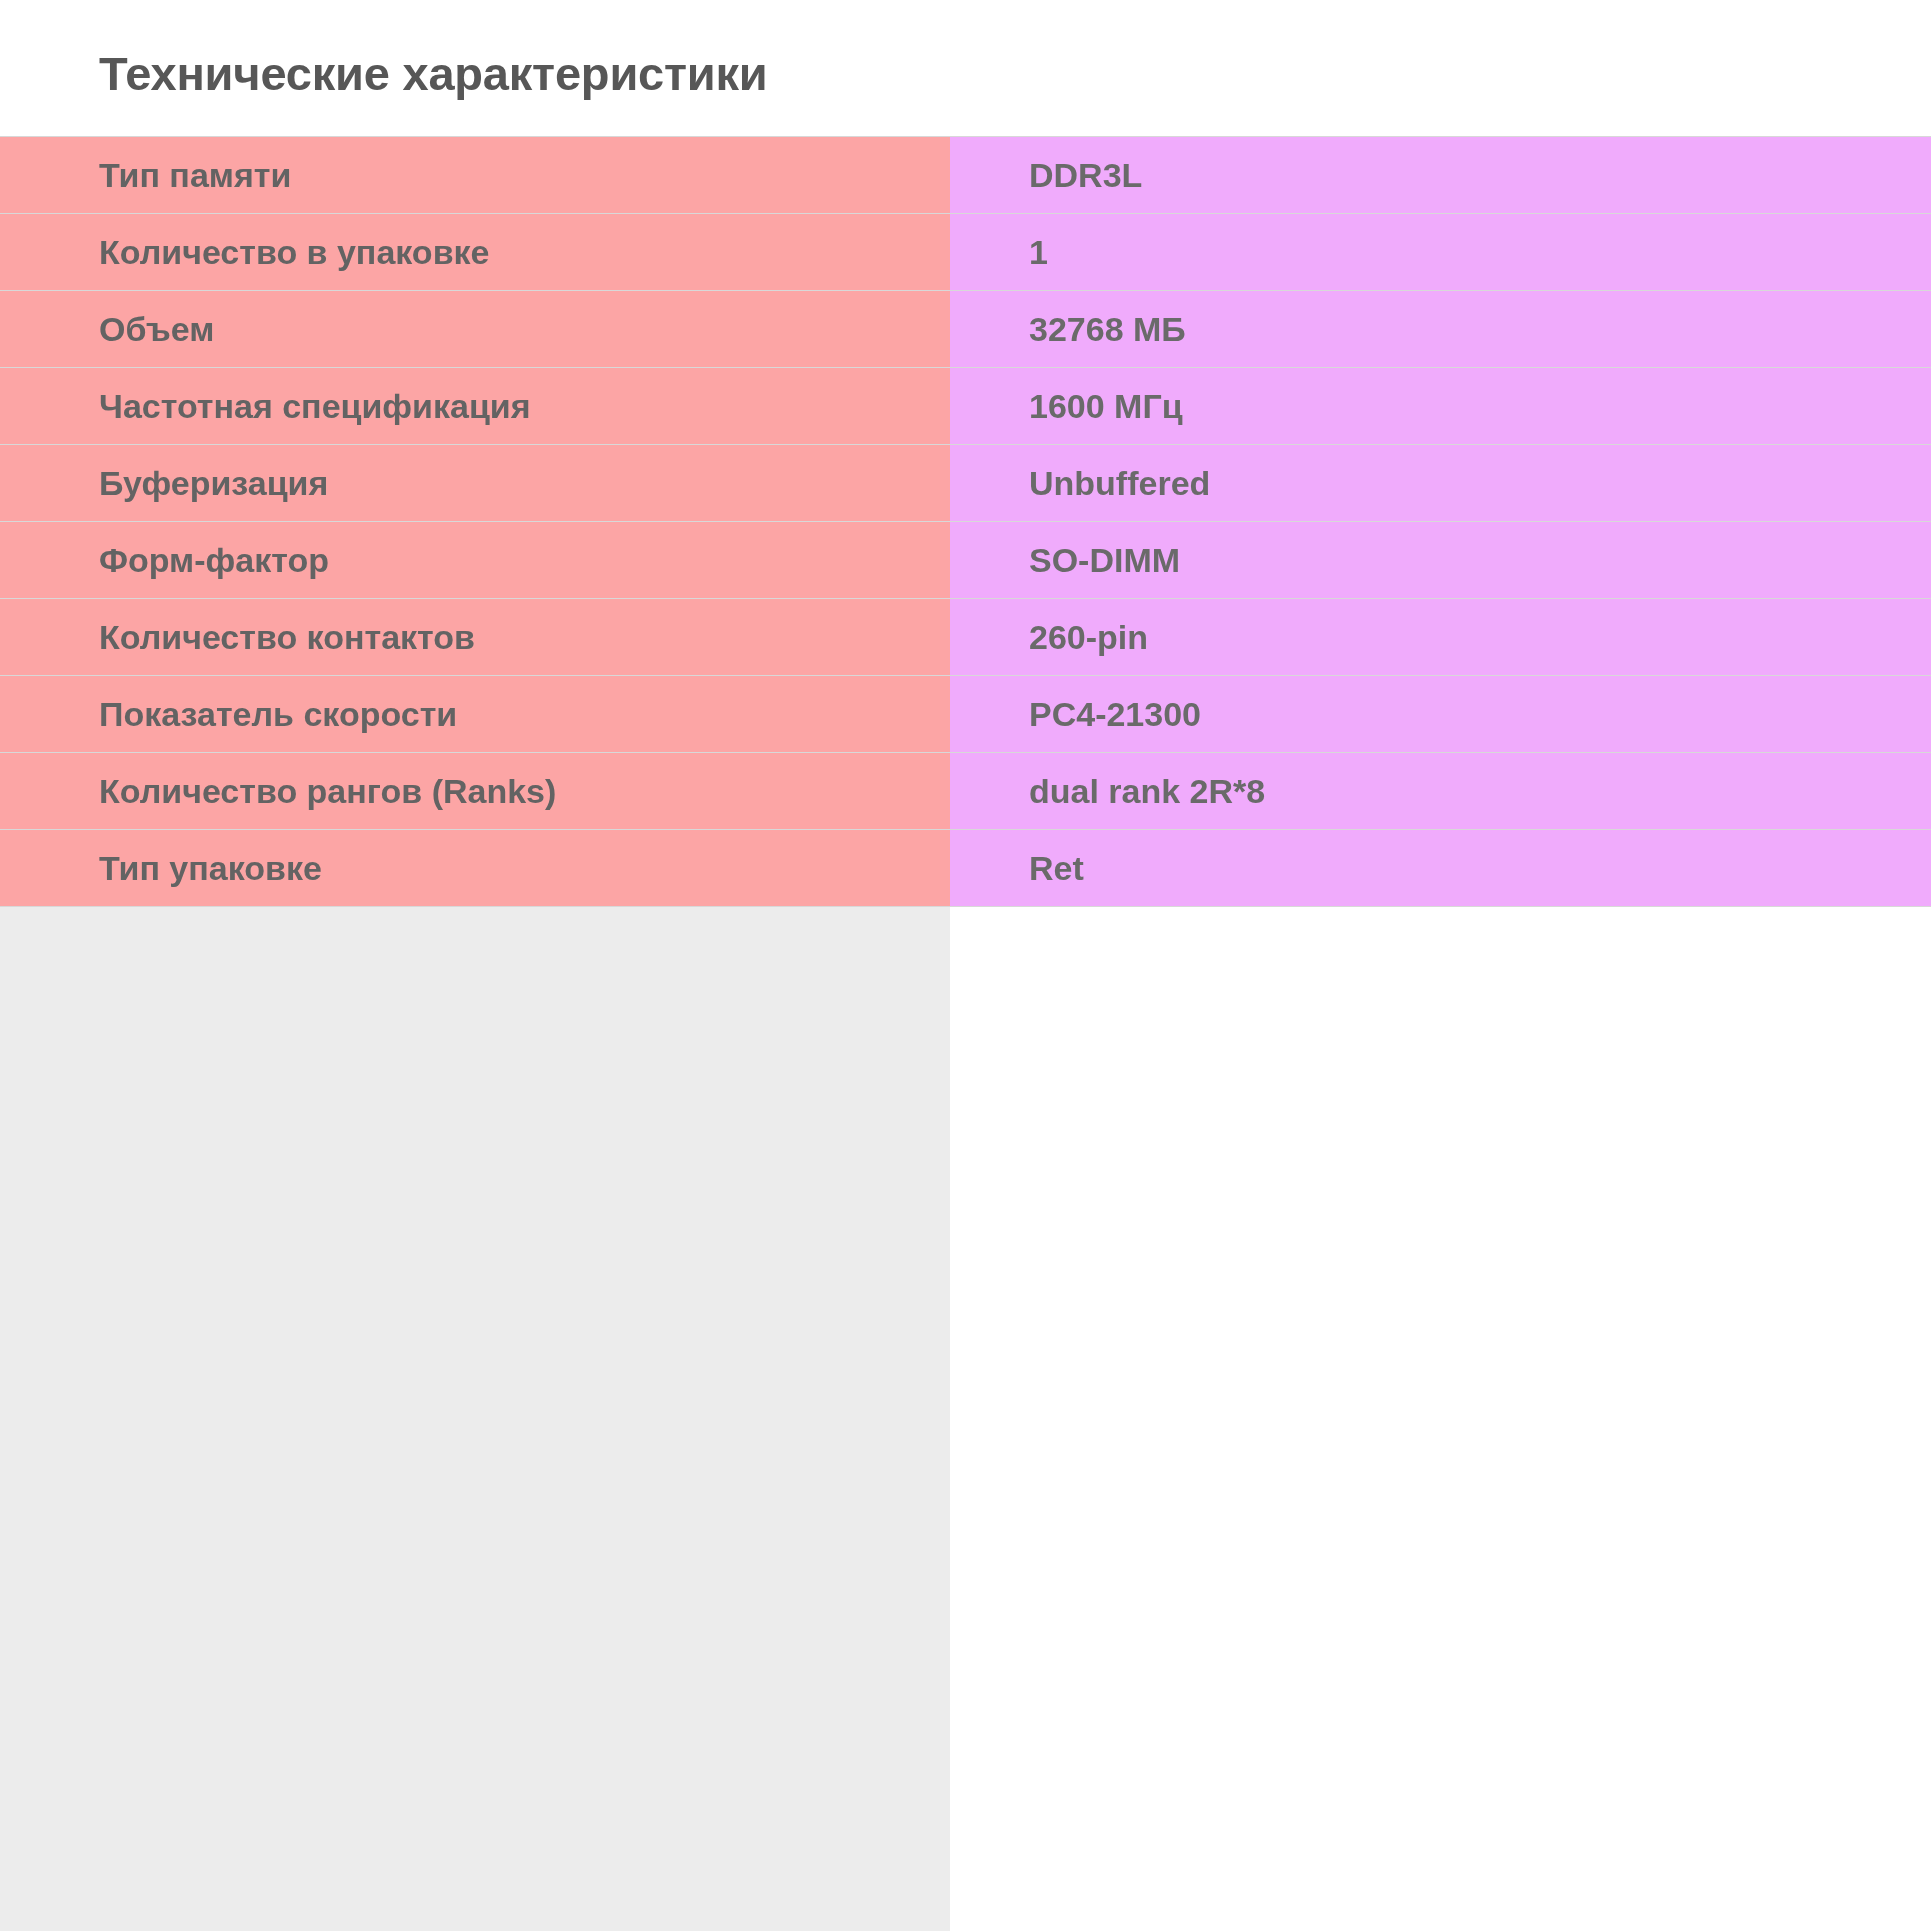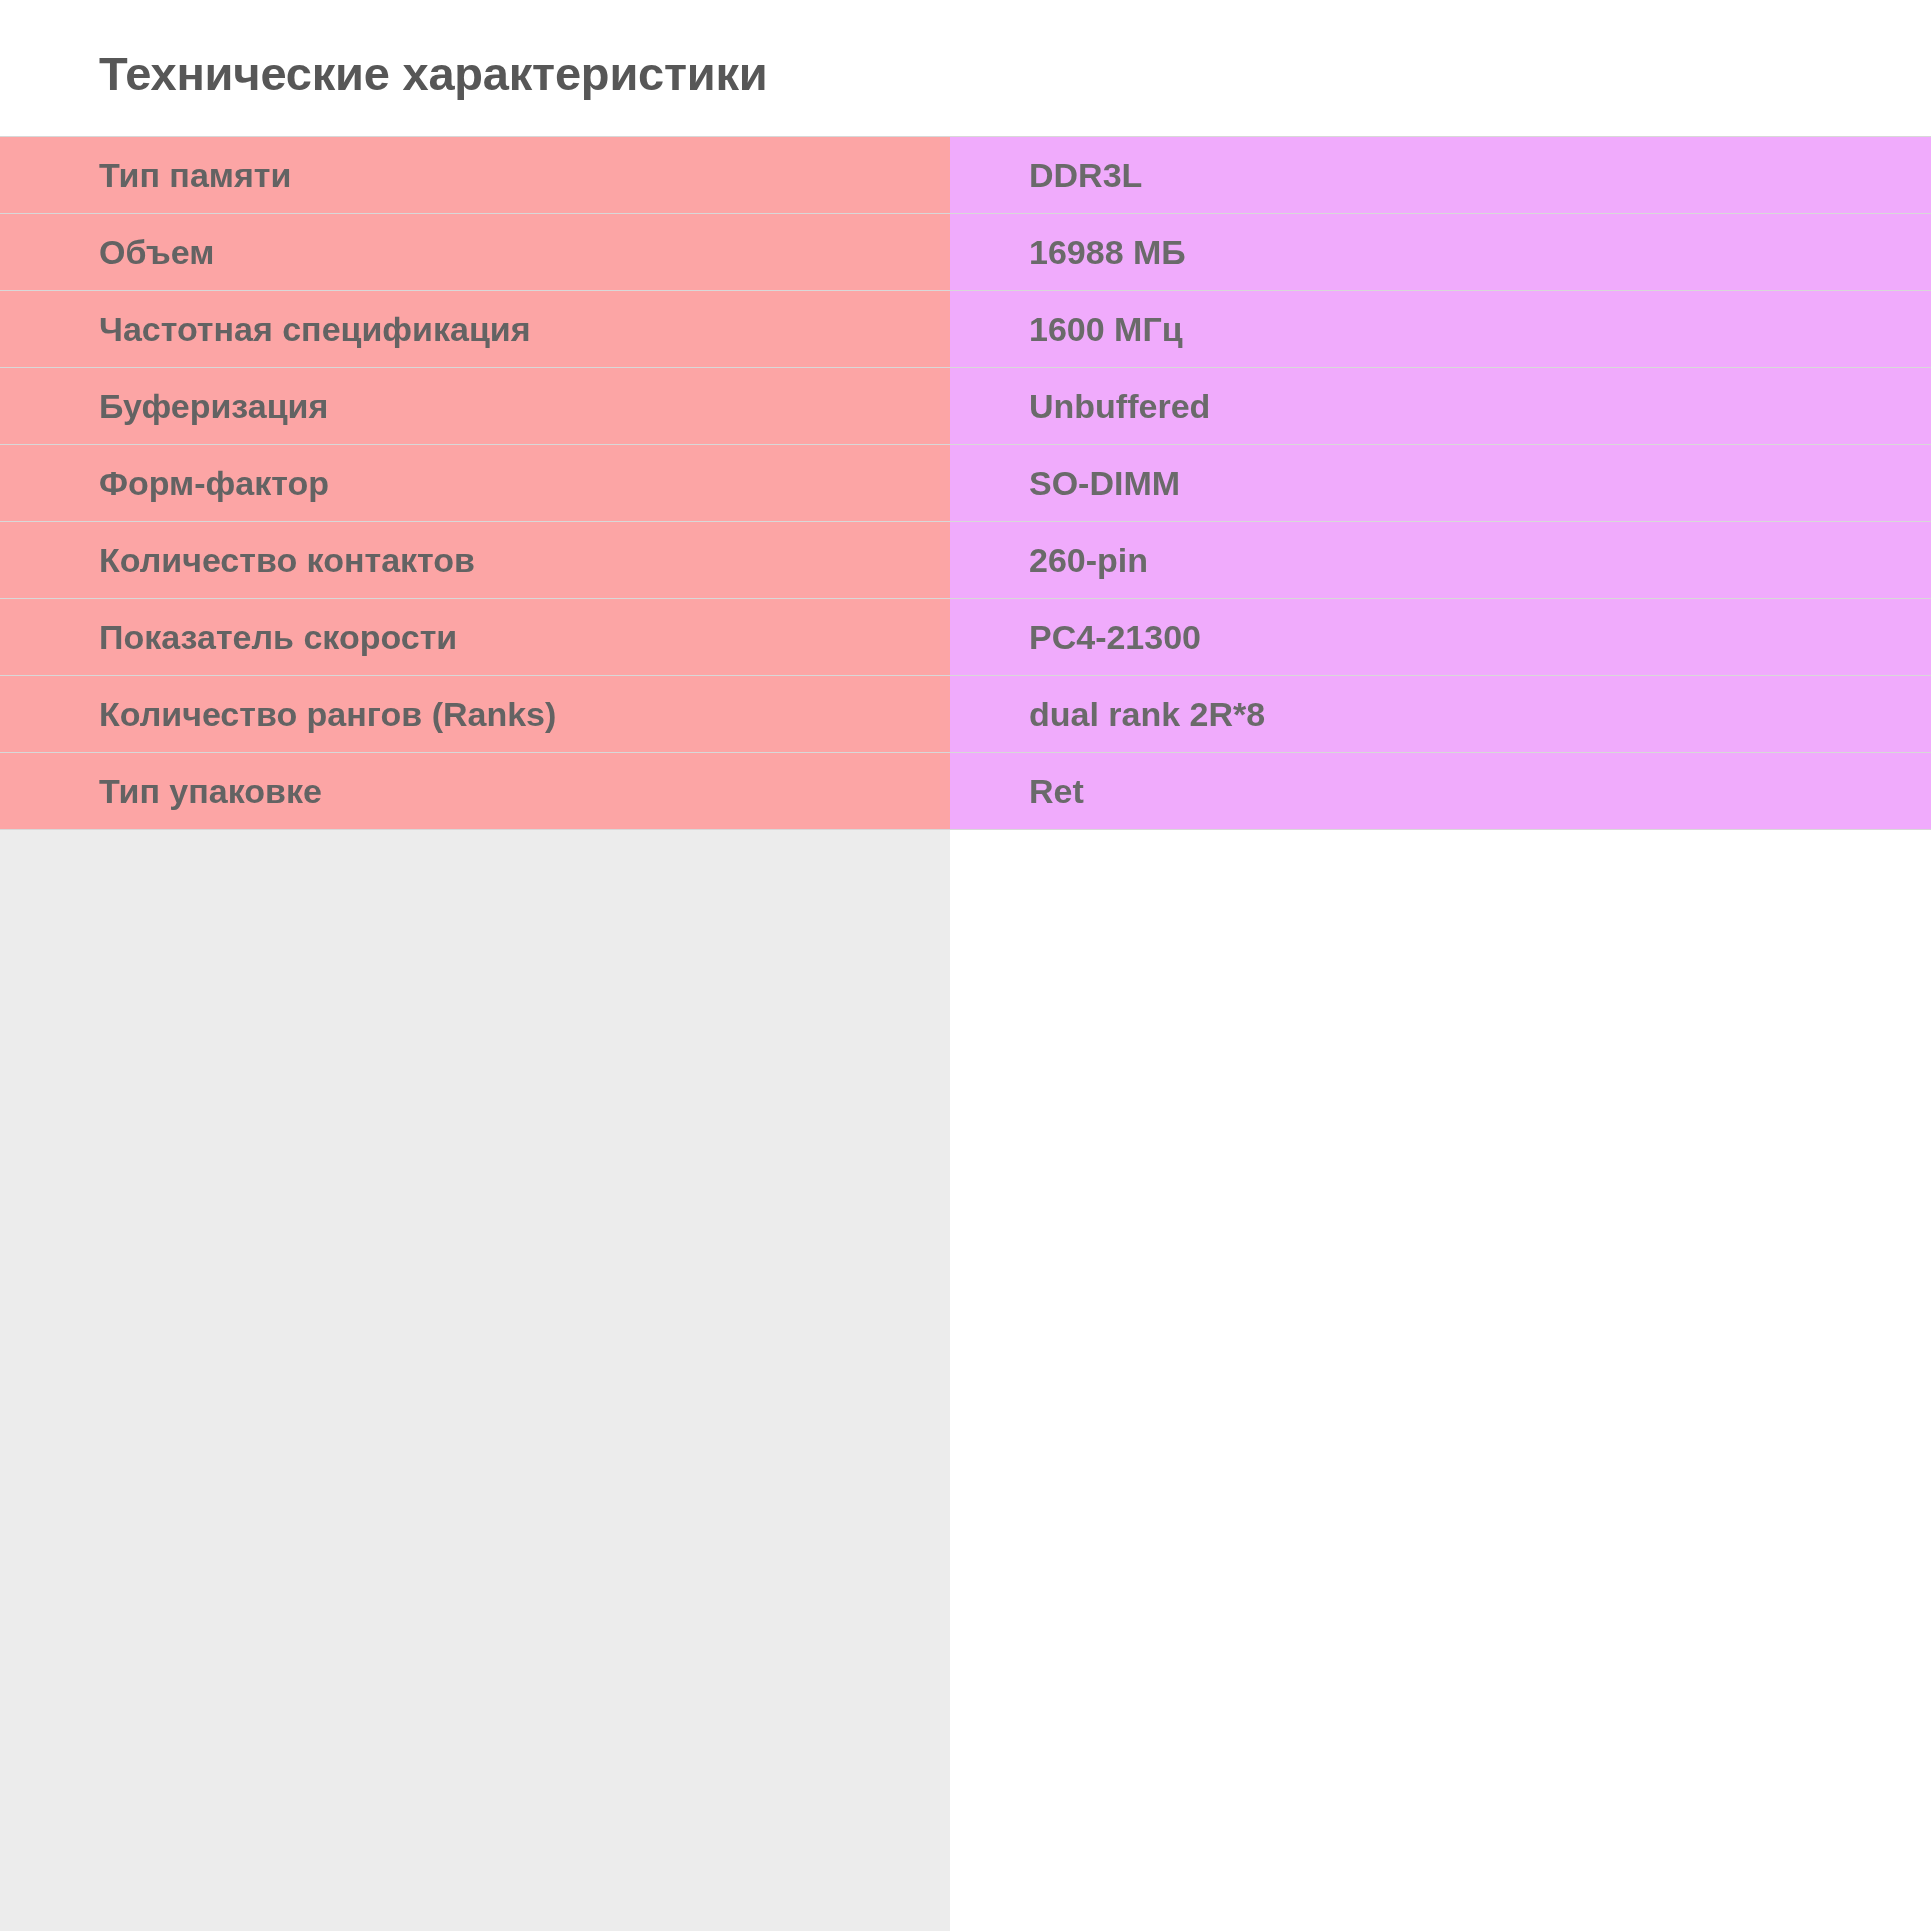--- a/index.html
+++ b/index.html
@@ -97,24 +97,28 @@
     <div class="spec-title">Технические характеристики</div>
 
     <table class="spec-table">
       <tbody>
 
         <tr class="first">
           <td class="name">Тип памяти</td>
           <td class="value">DDR3L</td>
         </tr>
 
+        <tr>
+          <td class="name">Количество в упаковке</td>
+          <td class="value">1</td>
+        </tr>
 
         <tr>
           <td class="name">Объем</td>
-          <td class="value">16988 МБ</td>
+          <td class="value">32768 МБ</td>
         </tr>
 
         <tr>
           <td class="name">Частотная спецификация</td>
           <td class="value">1600 МГц</td>
         </tr>
 
         <tr>
           <td class="name">Буферизация</td>
           <td class="value">Unbuffered</td>

